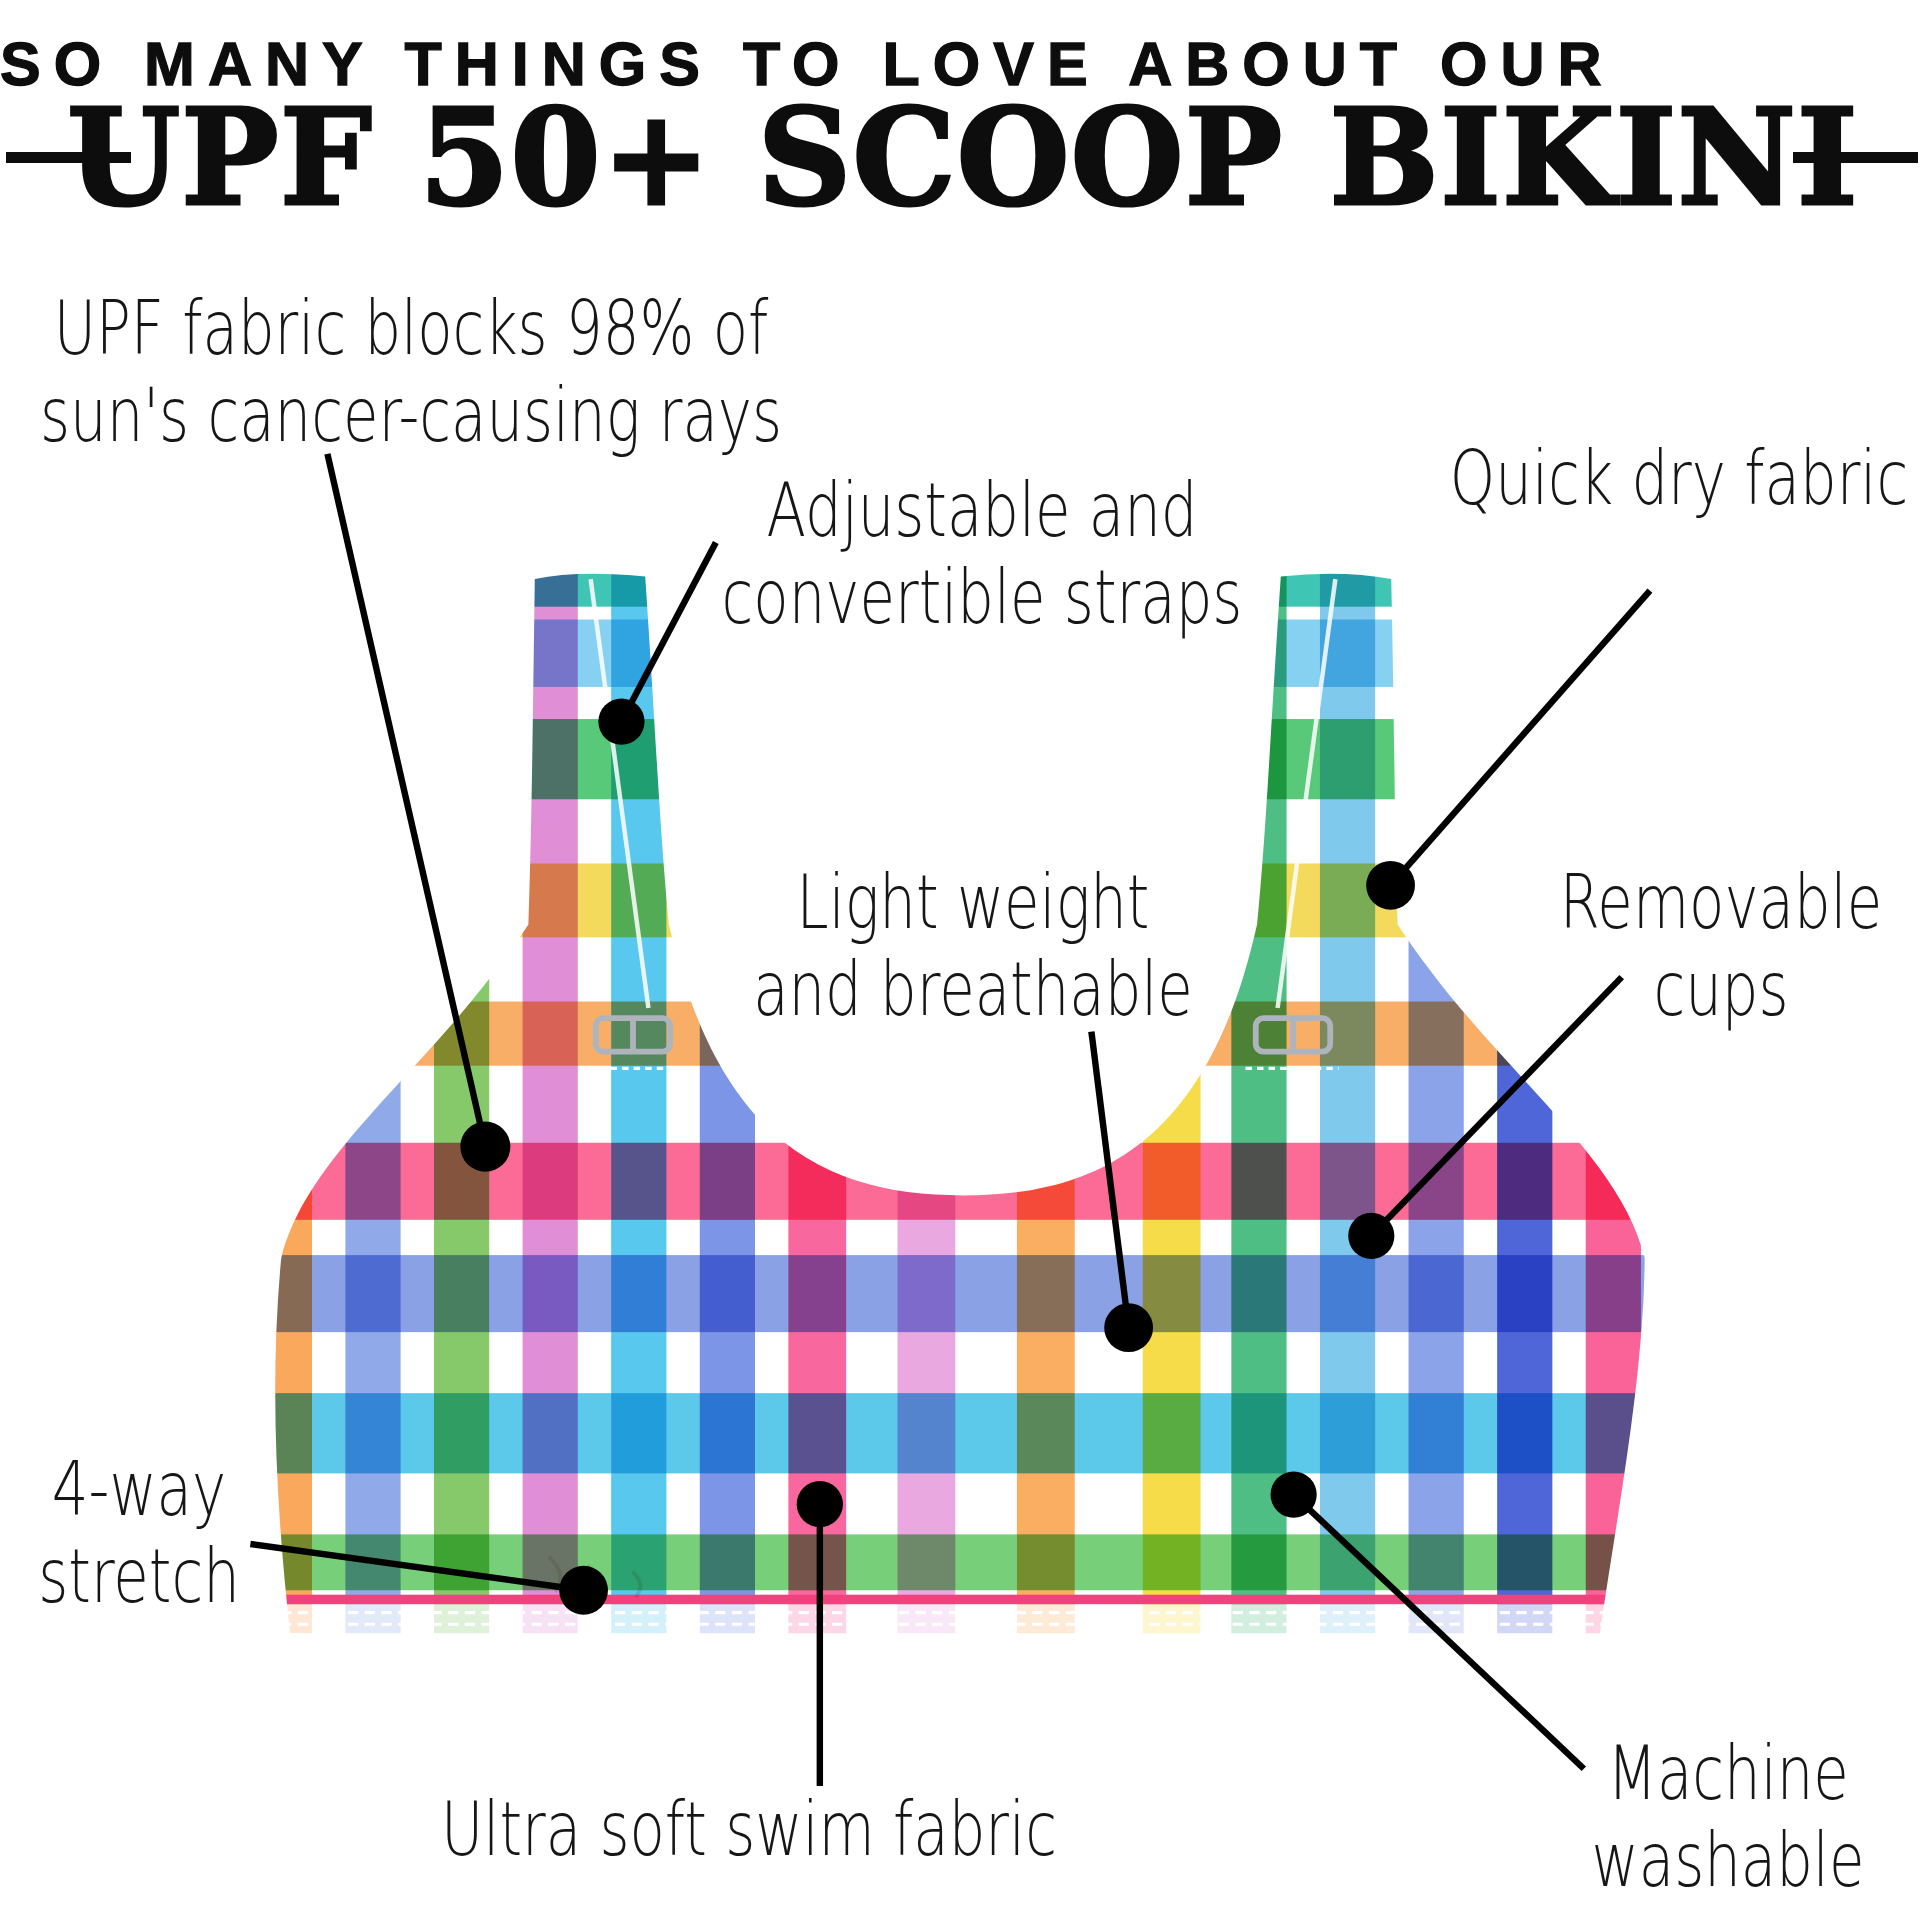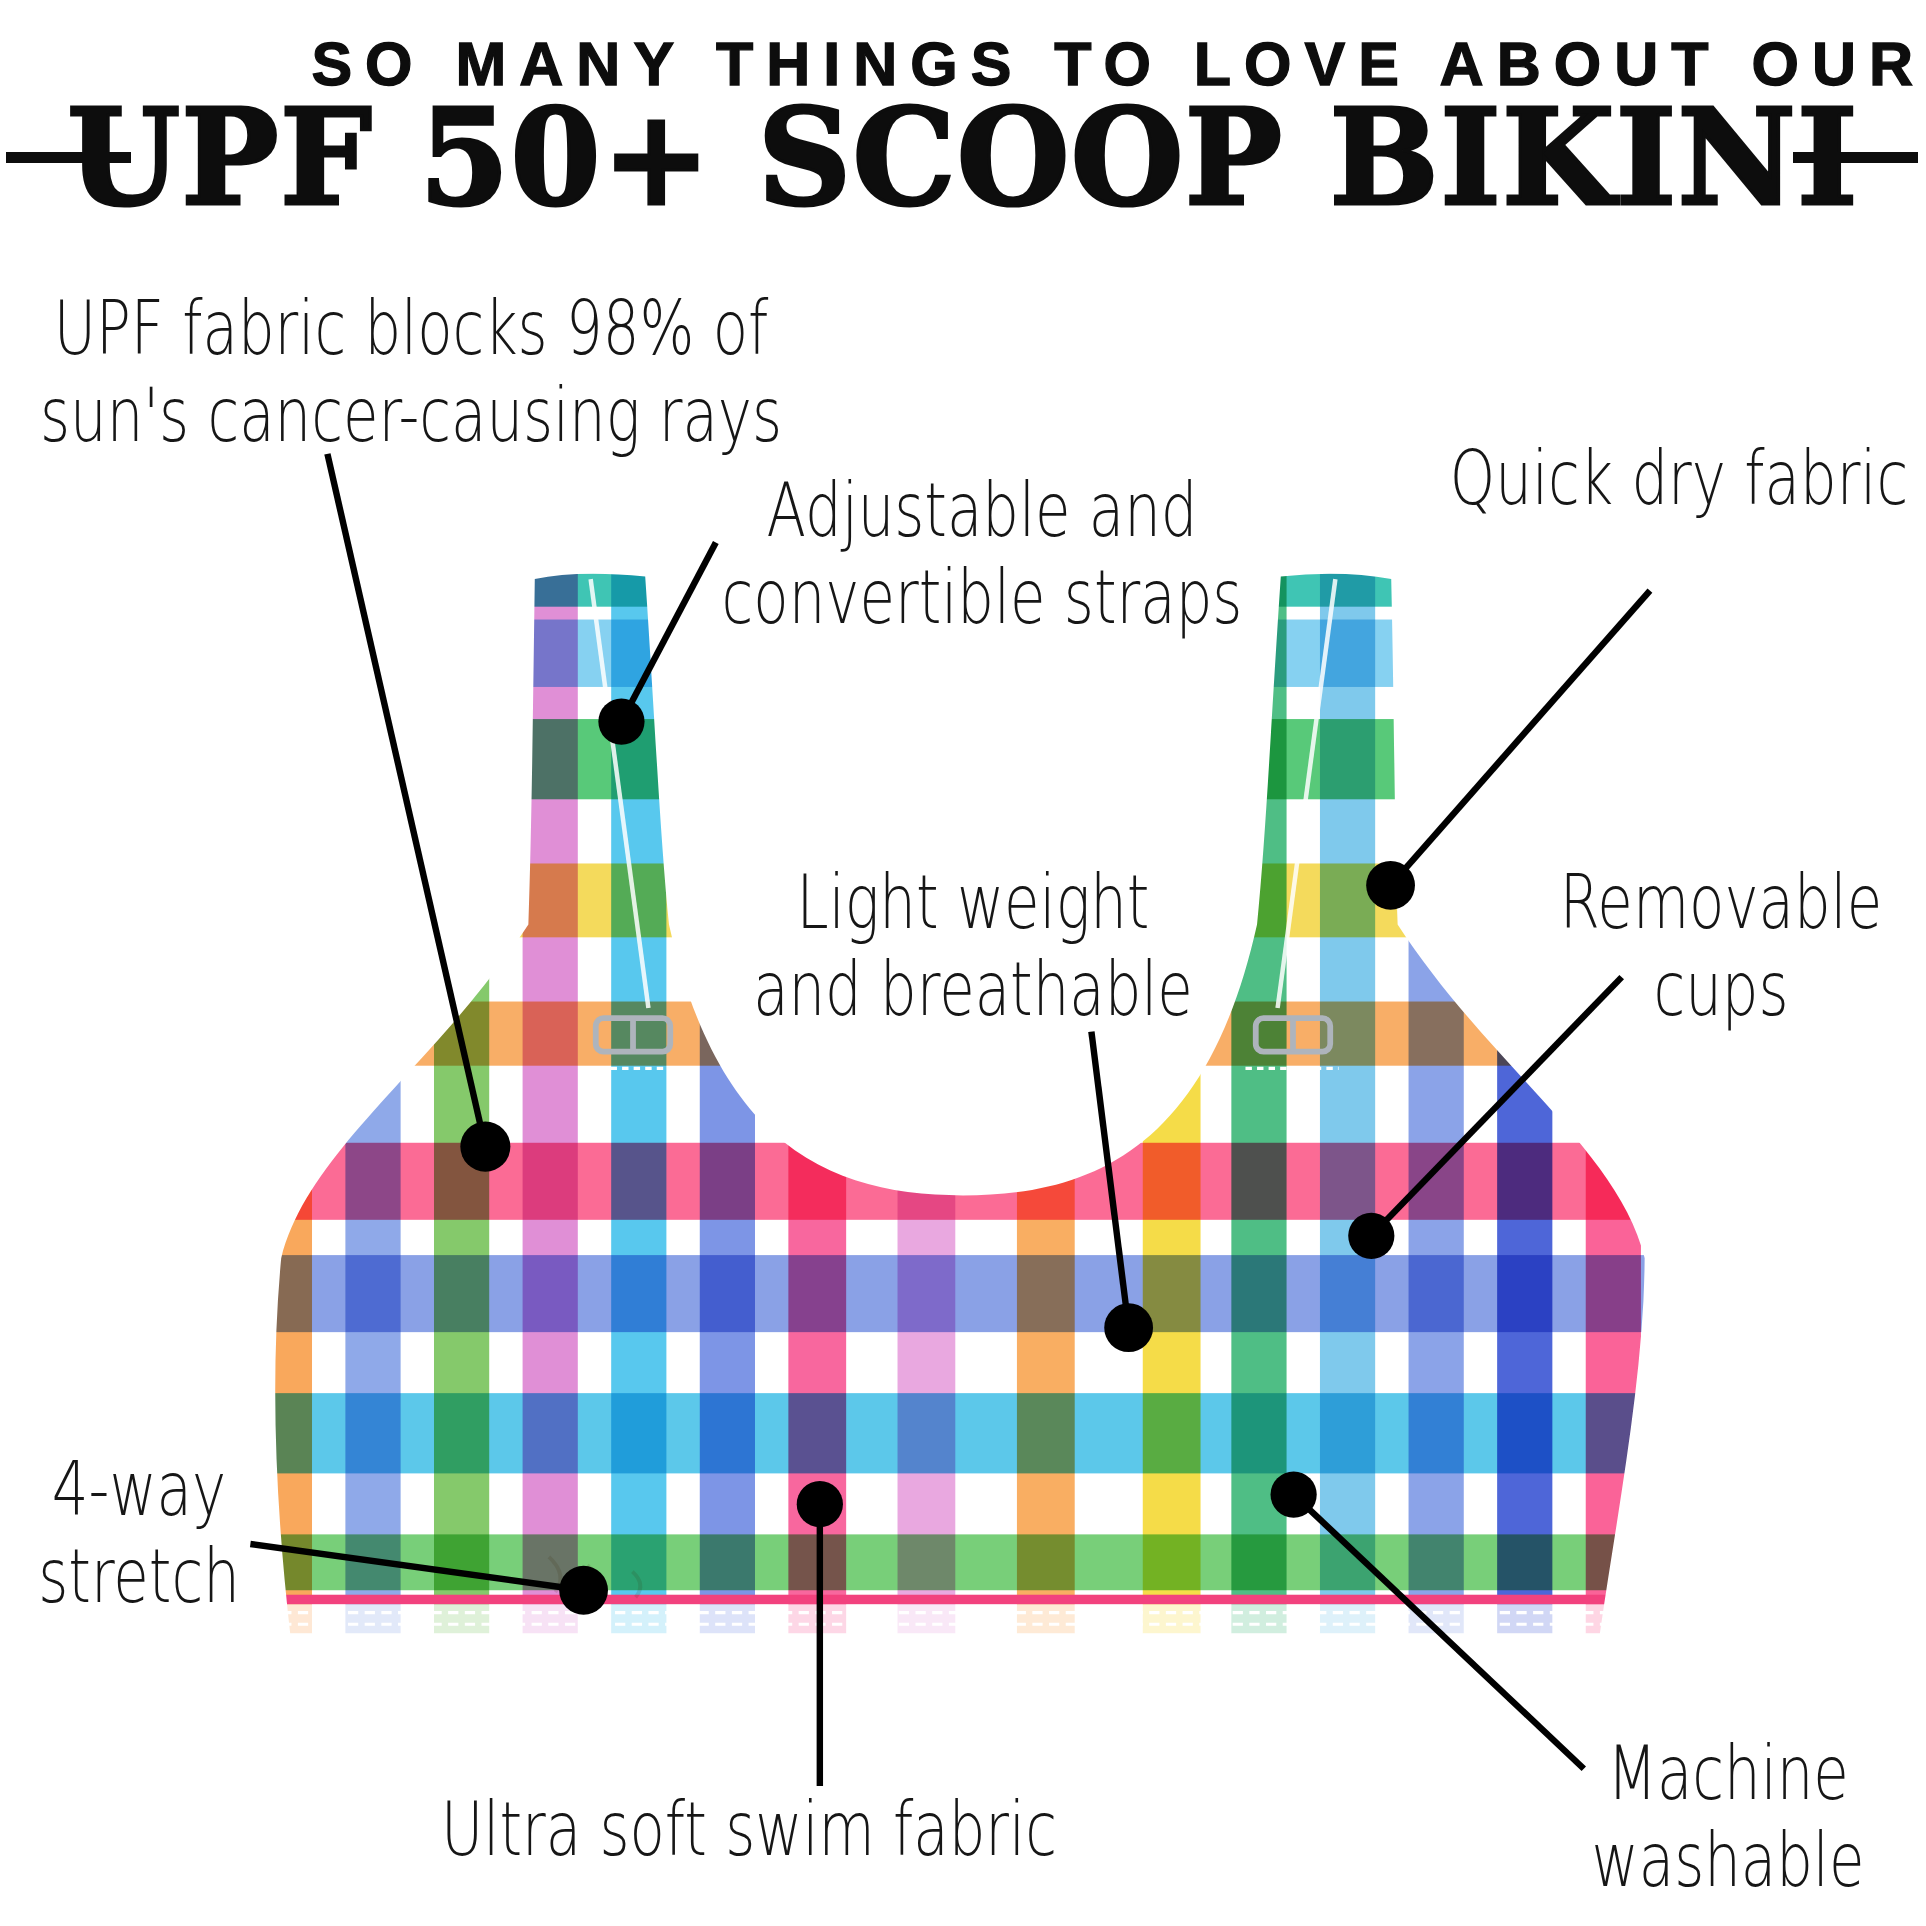--- a/index.html
+++ b/index.html
@@ -3,21 +3,21 @@
 <meta charset="utf-8">
 <style>
   html,body{margin:0;padding:0;background:#ffffff;}
   body{width:1926px;height:1926px;position:relative;overflow:hidden;
        font-family:"Liberation Sans",sans-serif;color:#161616;}
 
   .abs{position:absolute;}
 
   
   .eyebrow{
-    left:0;top:64px;width:1926px;text-align:right;
+    left:0;top:64px;width:1926px;text-align:left;
     font-family:"Liberation Sans",sans-serif;font-weight:700;
     font-size:61px;letter-spacing:13px;color:#0d0d0d;
     -webkit-text-stroke:1.3px #0d0d0d;
     transform:translateY(-50%);white-space:nowrap;
   }
   .main-title{
     left:963px;top:157px;
     font-family:"DejaVu Serif","Liberation Serif",serif;font-weight:700;
     font-size:132px;letter-spacing:1.3px;color:#0d0d0d;
     -webkit-text-stroke:3.2px #0d0d0d;

